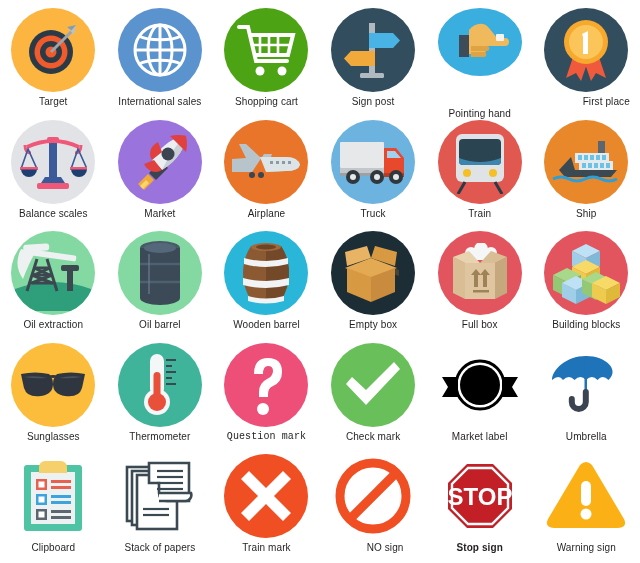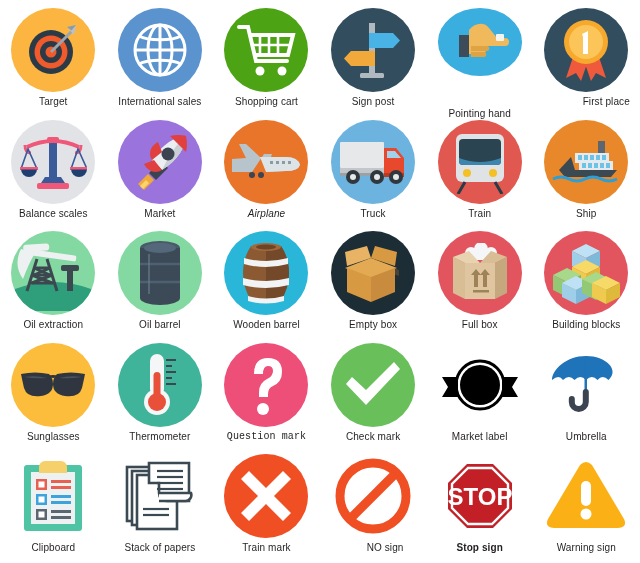--- a/index.html
+++ b/index.html
@@ -188,21 +188,21 @@
       <rect x="40" y="19" width="3" height="3"></rect>
               <rect x="46" y="19" width="3" height="3"></rect>
       <rect x="52" y="19" width="3" height="3"></rect>
               <rect x="58" y="19" width="3" height="3"></rect>
     </g>
     <circle cx="22" cy="33" r="3" fill="#3b4450"></circle>
     <circle cx="31" cy="33" r="3" fill="#3b4450"></circle>
   </svg>
         </span>
       </div>
-      <div class="caption" style="color: rgb(35, 31, 32); font-style: italic;">Airplane</div>
+      <div class="caption" style="color: rgb(35, 31, 32);">Airplane</div>
     </div>
     <div class="cell">
       <div class="disc" style="background: rgb(108, 179, 224);">
         <span>
           <svg width="70" height="48" viewBox="0 0 70 48">
     <rect x="2" y="4" width="44" height="26" rx="1" fill="#e6e8ea"></rect>
     <rect x="2" y="30" width="44" height="5" fill="#c3c7cb"></rect>
     <path d="M46 10 h12 l8 10 v15 h-20 z" fill="#e8482c"></path>
     <path d="M49 13 h8 l6 7 h-14 z" fill="#9fd2ef"></path>
     <rect x="46" y="35" width="20" height="4" fill="#b83c21"></rect>

